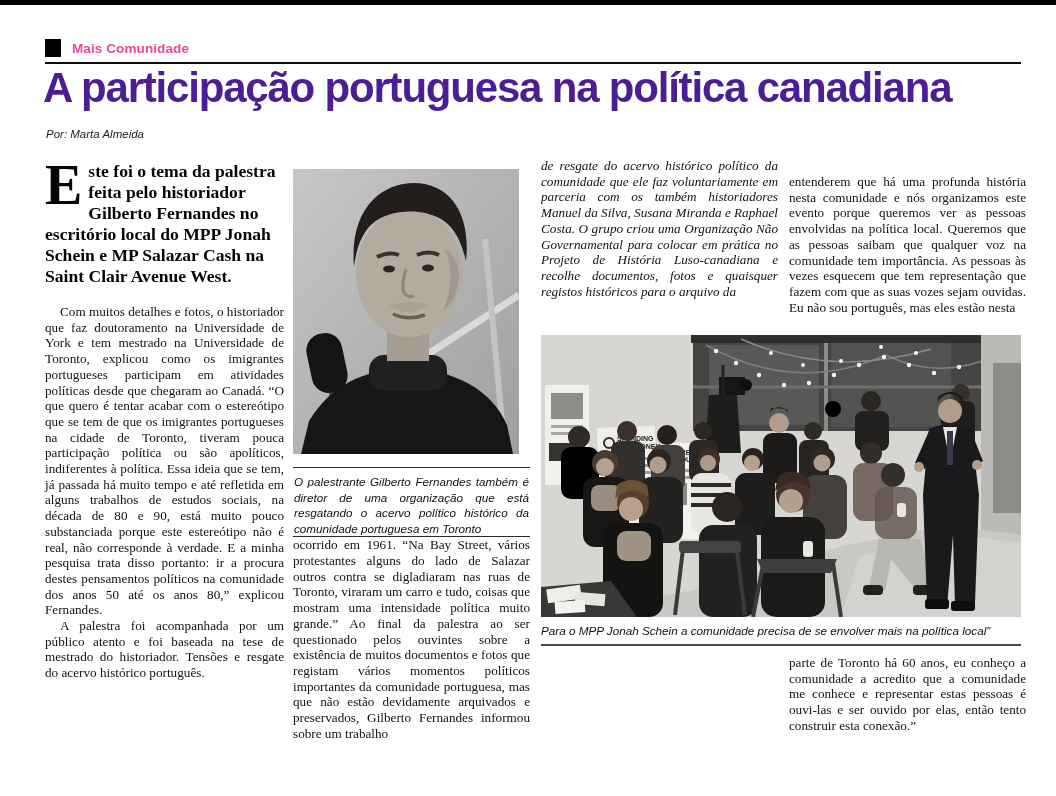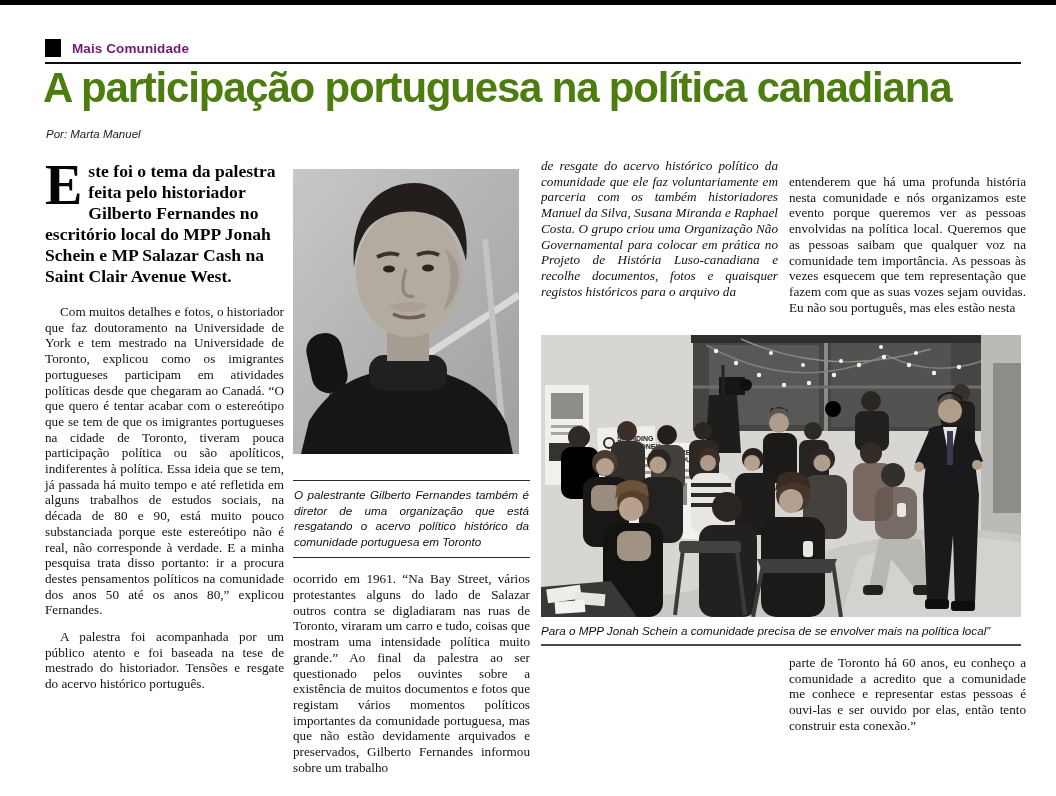--- a/index.html
+++ b/index.html
@@ -5,76 +5,76 @@
   html,body { margin:0; padding:0; background:#ffffff; }
   .page {
     position:relative; width:1056px; height:796px; background:#ffffff;
     overflow:hidden; font-family:"Liberation Serif", serif; color:#0a0a0a;
   }
   .topbar { position:absolute; left:0; top:0; width:1056px; height:5px; background:#000; }
 
   .section-head { position:absolute; left:45px; top:39px; display:flex; align-items:center;
     font-family:"Liberation Sans", sans-serif; }
   .section-bullet { width:16px; height:18px; background:#000; margin-right:11px; }
-  .section-label { font-size:13.5px; font-weight:bold; letter-spacing:0.1px; color:#701a75; }
+  .section-label { font-size:13.5px; font-weight:bold; letter-spacing:0.1px; color:#ec4899; }
   .head-rule { position:absolute; left:45px; top:62px; width:976px; height:2px; background:#0c0c0c; }
 
   .headline { position:absolute; left:43px; top:66px; width:990px; margin:0;
     font-family:"Liberation Sans", sans-serif; font-weight:bold; font-size:42px;
-    letter-spacing:-1.2px; color:#4d7c0f; line-height:1.05; white-space:nowrap; }
+    letter-spacing:-1.2px; color:#4c1d95; line-height:1.05; white-space:nowrap; }
   .byline { position:absolute; left:46px; top:128px; font-family:"Liberation Sans", sans-serif;
     font-style:italic; font-size:11.5px; color:#1c1c1c; }
 
   .col { position:absolute; }
   .col1 { left:45px;  top:161px; width:239px; }
   .col2 { left:293px; top:161px; width:237px; }
   .col3top { left:541px; top:158px; width:237px; height:176px; overflow:hidden;font-style:italic; }
   .col4top { left:789px; top:174px; width:237px; height:176px; overflow:hidden; }
   .col3bot { left:541px; top:655px; width:237px; }
   .col4bot { left:789px; top:655px; width:237px; }
 
   p { margin:0; }
   .body { font-size:13.2px; line-height:15.7px; text-align:justify; color:#111; }
-  .body + .body { margin-top:11px; }
+  .body + .body { margin-top:0; }
   .indent { text-indent:15px; }
 
   .lead { font-weight:bold; font-size:17.6px; line-height:21px; color:#050505;
     margin-bottom:17px; text-align:left; }
   .dropcap { float:left; font-size:56px; line-height:42px; padding:3px 6px 0 0;
     font-weight:bold; }
 
   figure { margin:0; }
   .portrait-fig { width:226px; height:285px; margin-top:8px; }
   .portrait-fig svg, .wide-fig svg { display:block; }
 
   .cap { font-family:"Liberation Sans", sans-serif; font-style:italic; font-size:11.7px;
     line-height:15.6px; color:#101010; }
-  .cap-portrait-wrap { margin-top:26px; border-top:1px solid #2a2a2a; border-bottom:1px solid #2a2a2a;
-    padding:6px 1px 8px 1px; }
+  .cap-portrait-wrap { margin-top:13px; border-top:1px solid #2a2a2a; border-bottom:1px solid #2a2a2a;
+    padding:6px 1px 0 1px; }
   .cap-portrait-wrap .cap { text-align:justify; }
-  .col2-text { margin-top:13px; }
+  .col2-text { }
 
   .wide-fig { position:absolute; left:541px; top:335px; width:480px; height:282px; }
   .wide-cap { position:absolute; left:541px; top:623px; width:480px; }
   .wide-cap-rule { position:absolute; left:541px; top:644px; width:480px; height:2px; background:#4a4a4a; }
 </style>
 </head>
 <body>
 
 <div class="page">
   <div class="topbar"></div>
 
   <div class="section-head">
     <span class="section-bullet"></span>
     <span class="section-label">Mais Comunidade</span>
   </div>
   <div class="head-rule"></div>
 
   <h1 class="headline">A participação portuguesa na política canadiana</h1>
-  <div class="byline">Por: Marta Manuel</div>
+  <div class="byline">Por: Marta Almeida</div>
 
   <div class="col col1">
     <p class="lead"><span class="dropcap">E</span><span>ste foi o tema da palestra feita pelo historiador Gilberto Fernandes no escritório local do MPP Jonah Schein e MP Salazar Cash na Saint Clair Avenue West.</span></p>
     <p class="body indent">Com muitos detalhes e fotos, o historiador que faz doutoramento na Universidade de York e tem mestrado na Universidade de Toronto, explicou como os imigrantes portugueses participam em atividades políticas desde que chegaram ao Canadá. “O que quero é tentar acabar com o estereótipo que se tem de que os imigrantes portugueses na cidade de Toronto, tiveram pouca participação política ou são apolíticos, indiferentes à política. Essa ideia que se tem, já passada há muito tempo e até refletida em alguns trabalhos de estudos sociais, na década de 80 e 90, está muito pouco substanciada porque este estereótipo não é real, não corresponde à verdade. E a minha pesquisa trata disso portanto: ir a procura destes pensamentos políticos na comunidade dos anos 50 até os anos 80,” explicou Fernandes.</p>
     <p class="body indent">A palestra foi acompanhada por um público atento e foi baseada na tese de mestrado do historiador. Tensões e resgate do acervo histórico português.</p>
   </div>
 
   <div class="col col2">
     <figure class="portrait-fig">
       <svg width="226" height="285" viewBox="0 0 226 285">

